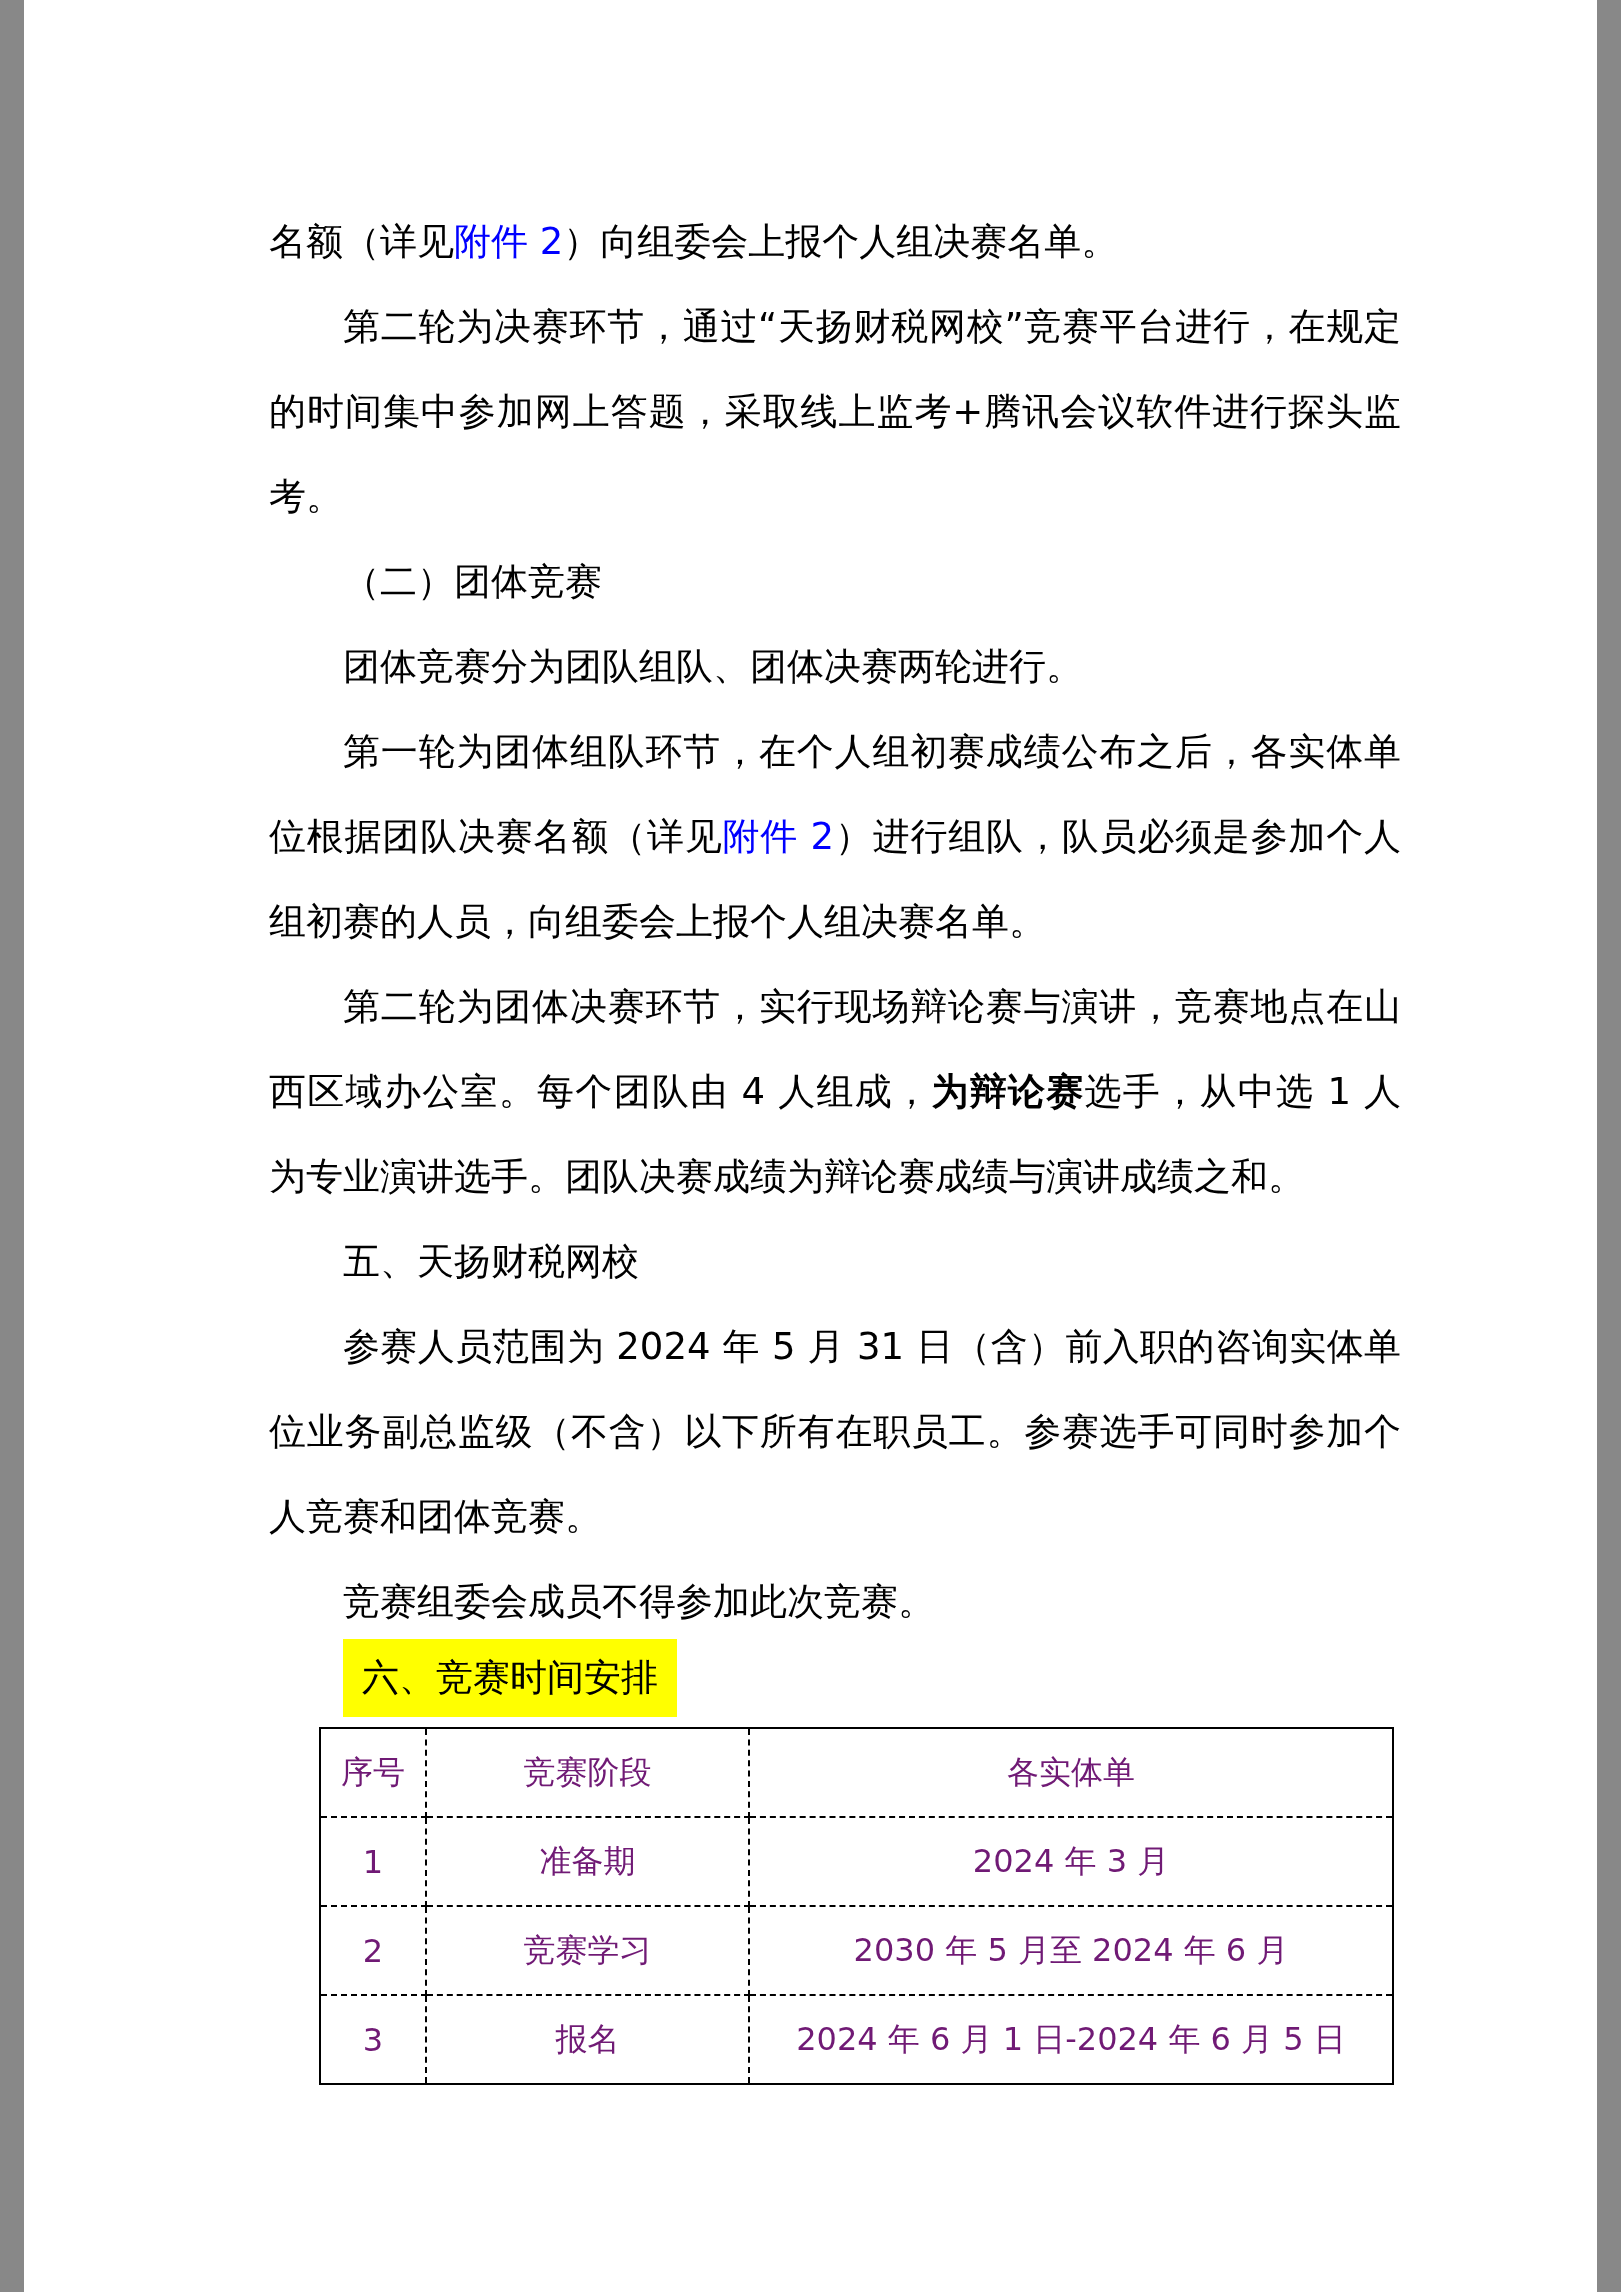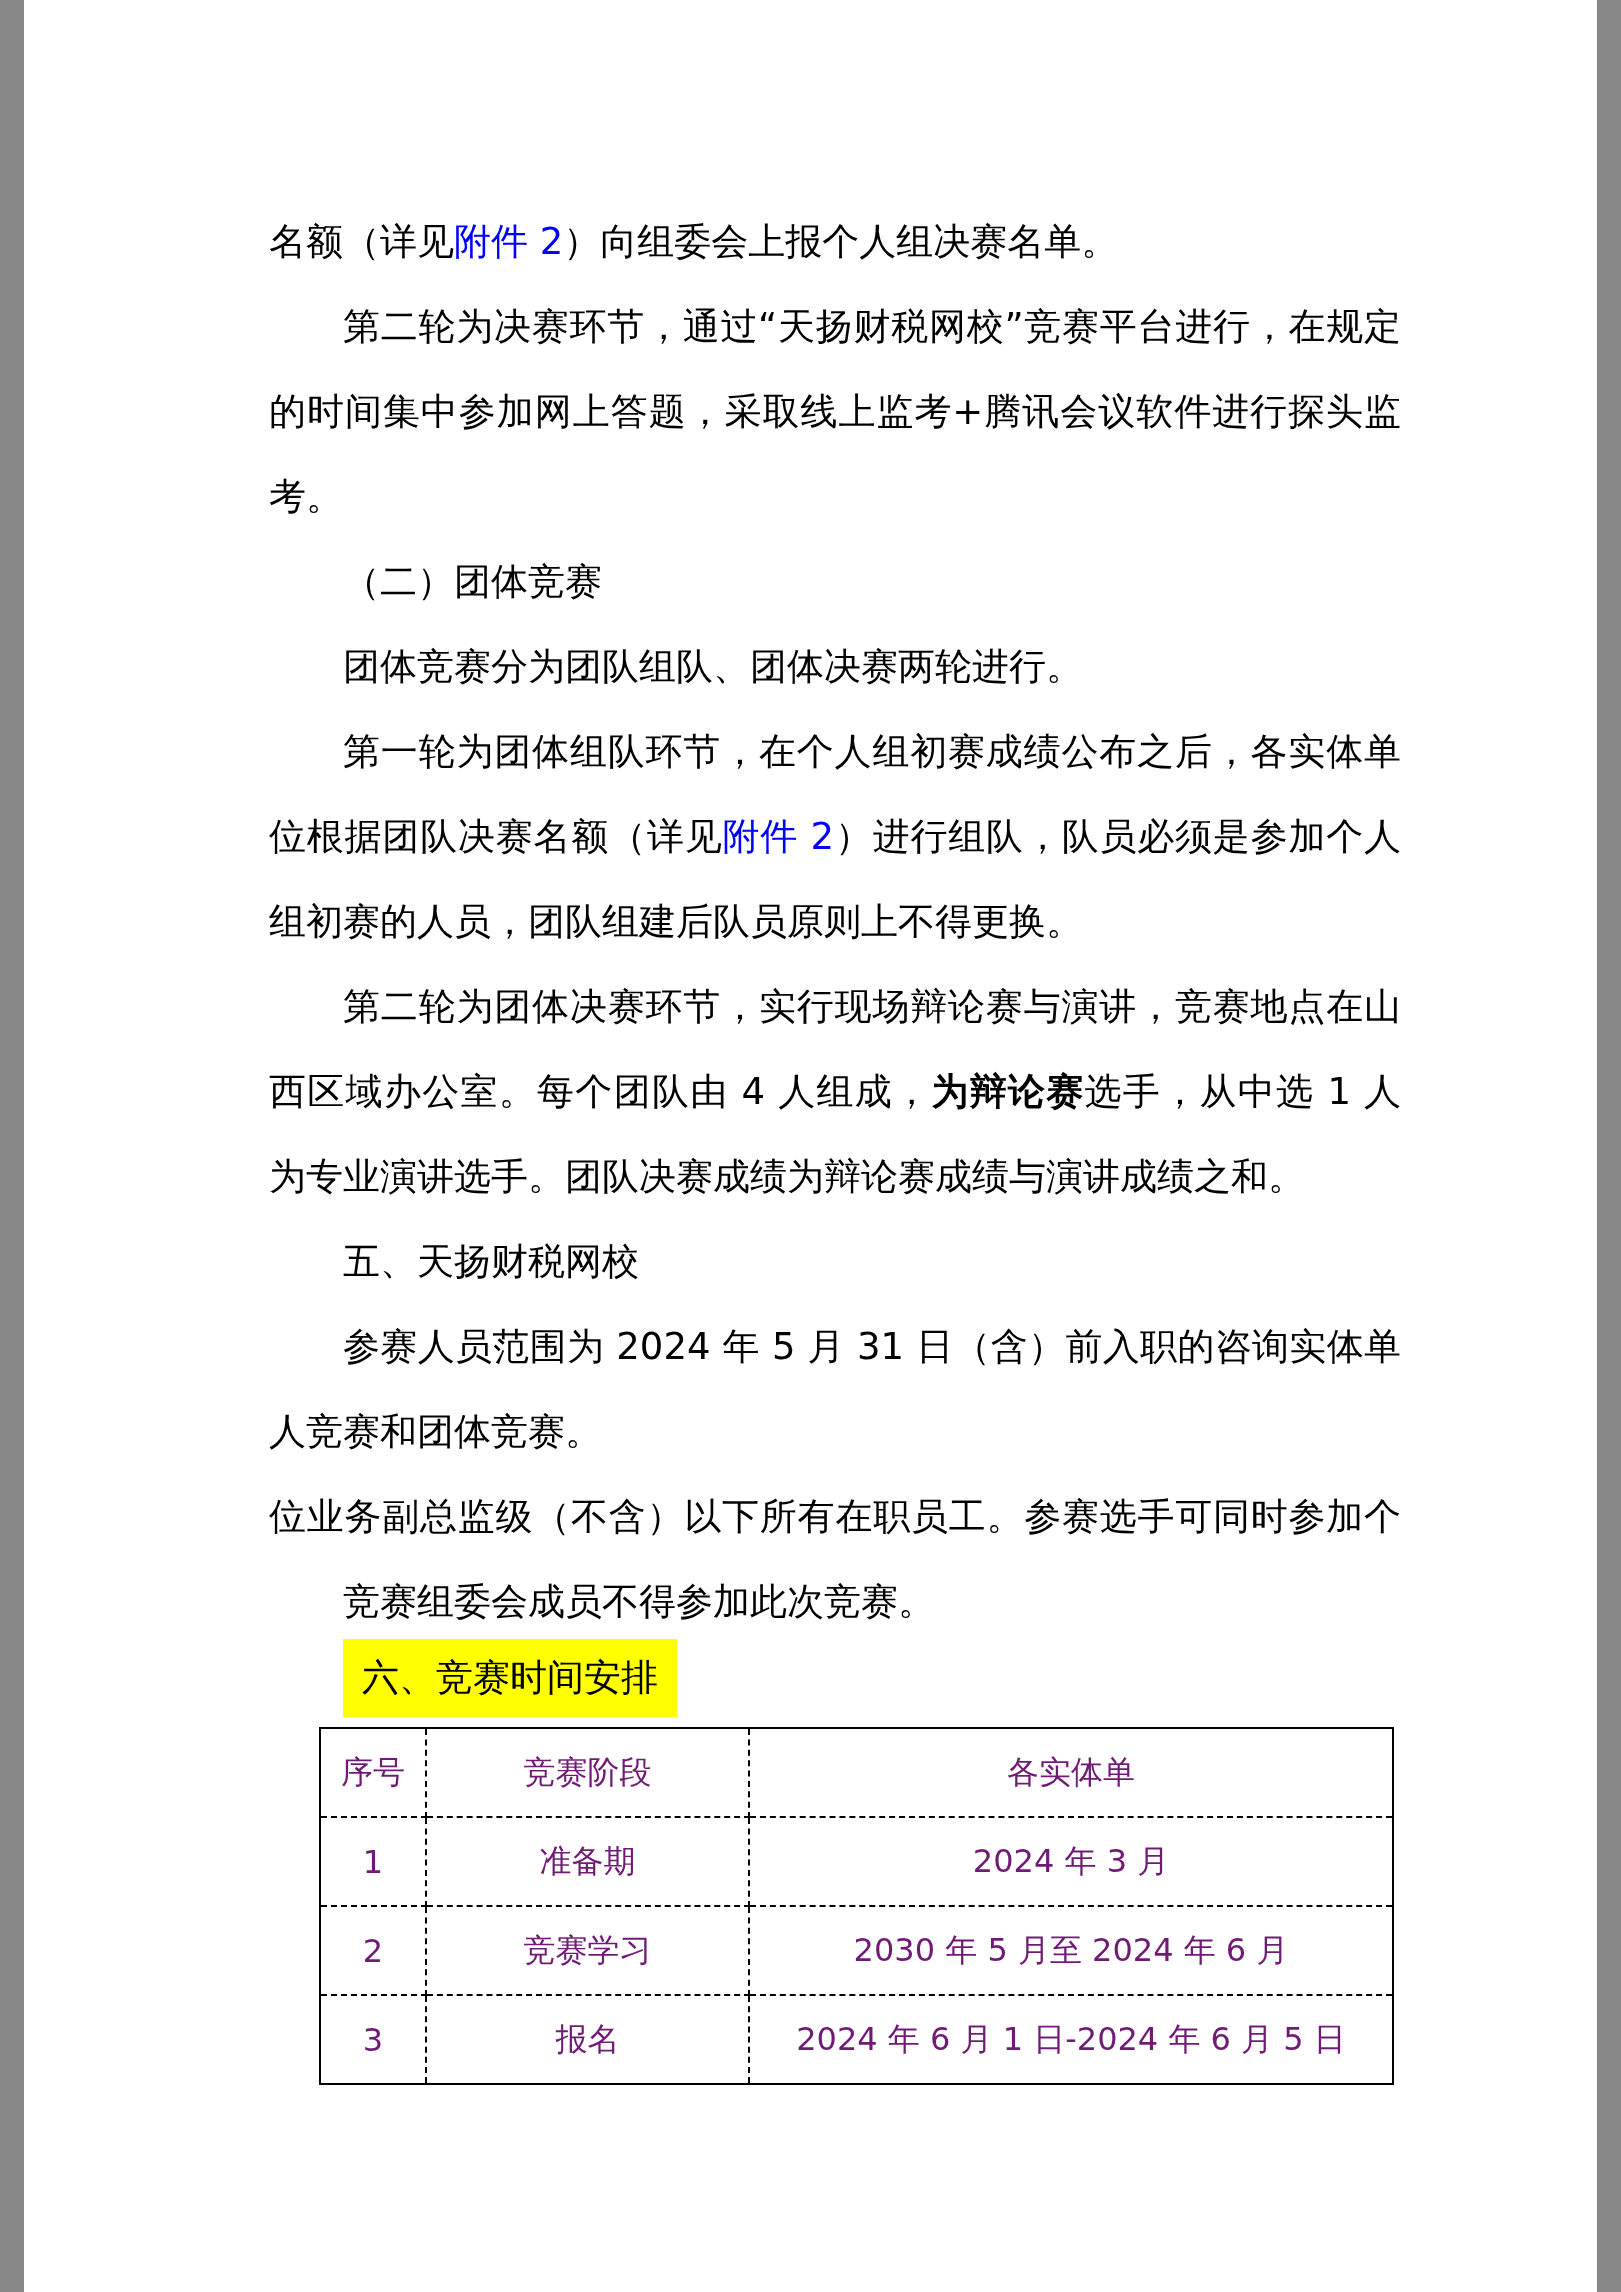--- a/index.html
+++ b/index.html
@@ -77,28 +77,28 @@
 
   <div class="body-text" id="doc-lines">
       <div class="line"><span>名额（详见</span><span class="seg-link">附件 2</span><span>）向组委会上报个人组决赛名单。</span></div>
       <div class="line indent full"><span>第二轮为决赛环节，通过“天扬财税网校”竞赛平台进行，在规定</span></div>
       <div class="line full"><span>的时间集中参加网上答题，采取线上监考+腾讯会议软件进行探头监</span></div>
       <div class="line"><span>考。</span></div>
       <div class="line indent"><span>（二）团体竞赛</span></div>
       <div class="line indent"><span>团体竞赛分为团队组队、团体决赛两轮进行。</span></div>
       <div class="line indent full"><span>第一轮为团体组队环节，在个人组初赛成绩公布之后，各实体单</span></div>
       <div class="line full"><span>位根据团队决赛名额（详见</span><span class="seg-link">附件 2</span><span>）进行组队，队员必须是参加个人</span></div>
-      <div class="line"><span>组初赛的人员，团队组建后队员原则上不得更换。</span></div>
+      <div class="line"><span>组初赛的人员，向组委会上报个人组决赛名单。</span></div>
       <div class="line indent full"><span>第二轮为团体决赛环节，实行现场辩论赛与演讲，竞赛地点在山</span></div>
       <div class="line full"><span>西区域办公室。每个团队由 4 人组成，</span><span class="seg-bold">为辩论赛</span><span>选手，从中选 1 人</span></div>
       <div class="line"><span>为专业演讲选手。团队决赛成绩为辩论赛成绩与演讲成绩之和。</span></div>
       <div class="line indent"><span>五、天扬财税网校</span></div>
       <div class="line indent full"><span>参赛人员范围为 2024 年 5 月 31 日（含）前入职的咨询实体单</span></div>
+      <div class="line full"><span>位业务副总监级（不含）以下所有在职员工。参赛选手可同时参加个</span></div>
       <div class="line"><span>人竞赛和团体竞赛。</span></div>
-      <div class="line full"><span>位业务副总监级（不含）以下所有在职员工。参赛选手可同时参加个</span></div>
       <div class="line indent"><span>竞赛组委会成员不得参加此次竞赛。</span></div>
     </div>
 
   <div class="heading-line">
     <span class="heading-highlight">六、竞赛时间安排</span>
   </div>
 
   <table class="schedule">
     <colgroup>
         <col class="c1">

